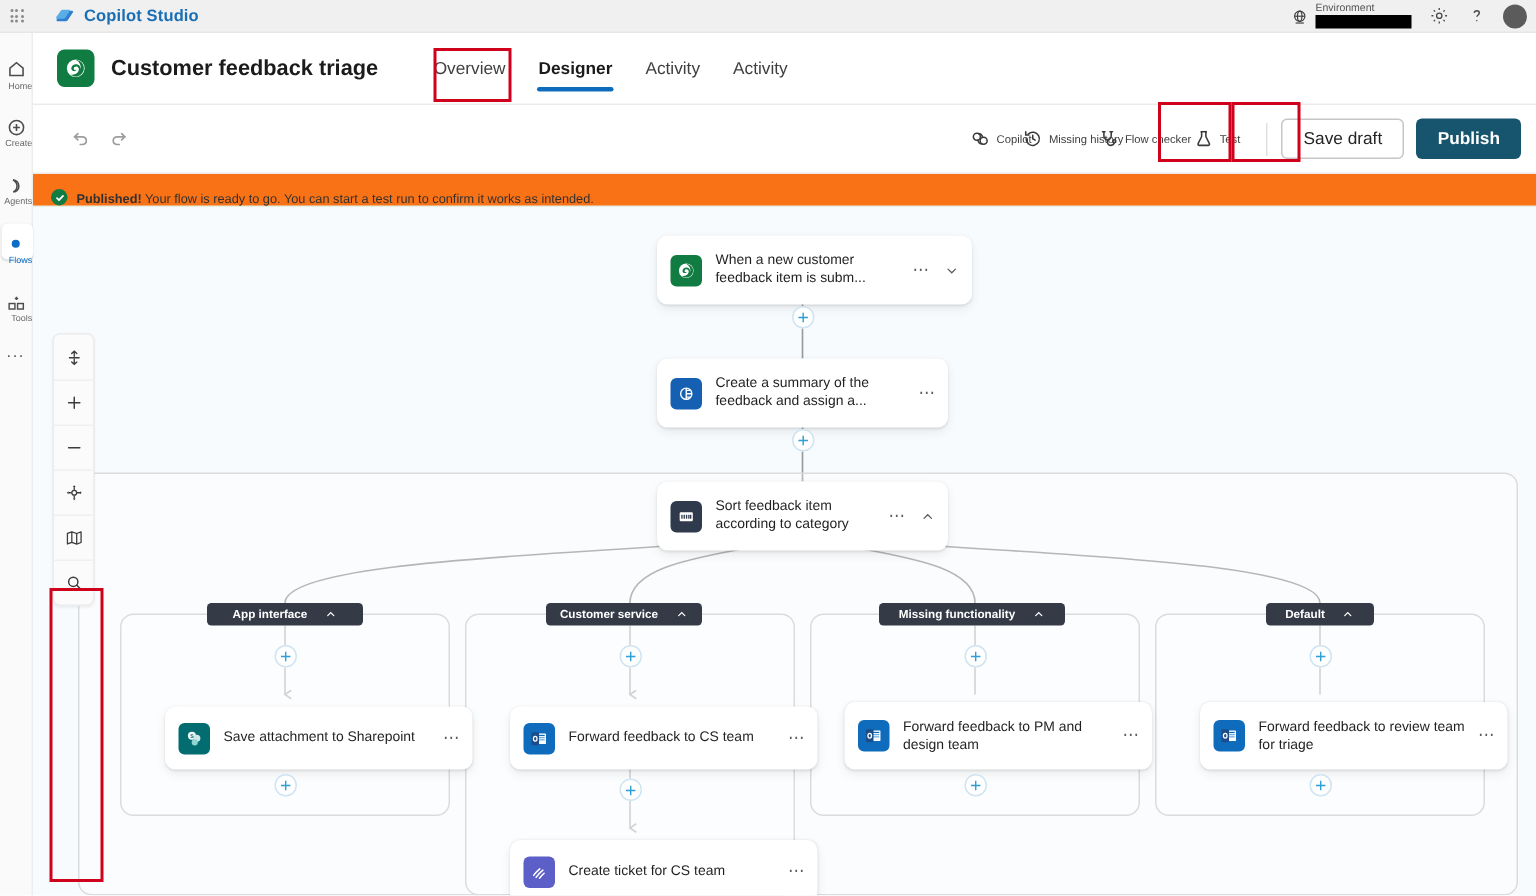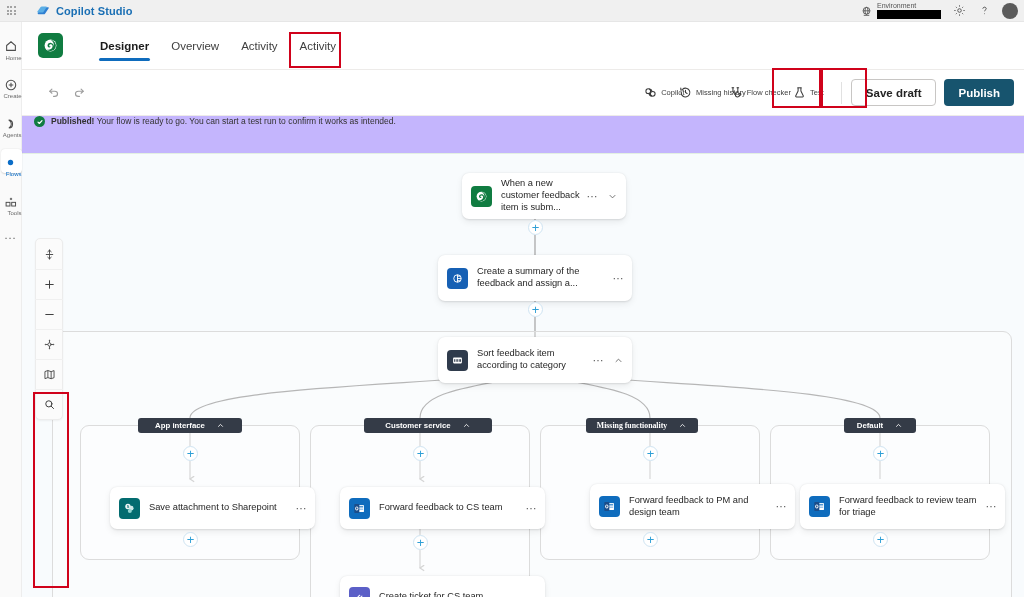--- a/index.html
+++ b/index.html
@@ -95,33 +95,33 @@
   }
   .cmd-right{ margin-left:auto; display:flex; align-items:center; gap:0px; }
   .cmd-tool{
     width:48px; display:flex; flex-direction:row; align-items:center; justify-content:center;
     gap:3px; padding:3px 0; color:#3a3a3a;
   }
   .cmd-tool .lb{ font-size:7.5px; color:#3d3d3d; white-space:nowrap; }
   .cmd-div{ width:1px; height:22px; background:#e1e1e1; margin:0 9px; }
   .btn-save{
     height:27px; padding:0 14px; border:1px solid #c8c6c4; border-radius:4px;
-    background:#fff; font-size:11.5px; font-weight:700; color:#242424;
+    background:#fff; font-size:11.5px; font-weight:400; color:#242424;
     display:flex; align-items:center;
   }
   .btn-publish{
     height:27px; padding:0 14px; border-radius:4px; background:#17546e;
     color:#fff; font-size:11.5px; font-weight:600; display:flex; align-items:center;
     margin-left:8px; white-space:nowrap;
   }
 
   
   .banner{
-    height:38px; background:#c4b5fd; border-bottom:1px solid #e3f0e3;
-    display:flex; align-items:flex-start; padding-left:12px; gap:6px;
+    height:22px; background:#f97316; border-bottom:1px solid #e3f0e3;
+    display:flex; align-items:flex-end; padding-left:12px; gap:6px;
   }
   .banner-ic{ width:11px; height:11px; border-radius:50%; background:#107c41; display:flex; align-items:center; justify-content:center; flex:0 0 auto;}
   .banner-txt{ font-size:8.5px; color:#323130; }
   .banner-txt b{ font-weight:700; }
 
   
   .canvas{ position:relative; width:1002px; height:459px; background:#f8fbfd; overflow:hidden; }
 
   
   .cv-tools{
@@ -284,24 +284,25 @@
 
   <div class="main">
 
     <div class="titlebar">
       <span class="flow-icon">
         <svg width="15" height="15" viewBox="0 0 16 16">
           <circle cx="8" cy="8" r="6.3" fill="#fff"></circle>
           <path d="M8 2.2A5.8 5.8 0 1 1 4.2 12.4c2.8.6 5.2-.6 5.9-2.8.5-1.6-.4-2.9-1.8-2.9-1 0-1.7.6-1.7 1.4 0 .7.5 1.1 1.1 1.1.3 0 .6-.1.8-.3-.2.9-1.2 1.4-2.3 1.1-1-.3-1.6-1.3-1.3-2.5.4-1.6 2-2.6 3.8-2.3 1.9.3 3.1 2 2.7 4.1A5.8 5.8 0 0 0 8 2.2z" fill="#107c41"></path>
         </svg>
       </span>
+      <span class="flow-title">Customer feedback triage</span>
 
       <div class="tabs">
+        <div class="tab">Overview</div>
         <div class="tab active">Designer</div>
-        <div class="tab">Overview</div>
         <div class="tab">Activity</div>
         <div class="tab">Activity</div>
       </div>
     </div>
 
     <div class="cmdbar">
       <span class="ic-btn">
         <svg width="15" height="15" viewBox="0 0 16 16" fill="none" stroke="#9d9d9d" stroke-width="1.2" stroke-linecap="round">
           <path d="M4.2 6.6h5.1c1.8 0 3 1.1 3 2.7s-1.2 2.8-3 2.8H8"></path>
           <path d="M6.3 4.4 4 6.6l2.3 2.2"></path>
@@ -443,21 +444,21 @@
           </svg>
         </div>
         <div class="cv-tool">
           <svg width="13" height="13" viewBox="0 0 16 16" fill="none" stroke="#3c3c3c" stroke-width="1.2" stroke-linecap="round">
             <circle cx="7.2" cy="7.2" r="3.8"></circle>
               <path d="M10.1 10.1 13 13"></path>
           </svg>
         </div>
       </div>
 
-      <div class="node" style="left:416px; top:19px; width:164px; height:46px;margin-left:24px;">
+      <div class="node" style="left:416px; top:19px; width:210px; height:46px;">
         <span class="node-ic" style="background:#107c41;">
           <svg width="13" height="13" viewBox="0 0 16 16">
             <circle cx="8" cy="8" r="6" fill="#fff"></circle>
             <path d="M8 2.4A5.6 5.6 0 1 1 4.3 12.2c2.7.6 5-.6 5.6-2.7.5-1.5-.3-2.7-1.7-2.7-.9 0-1.6.5-1.6 1.3 0 .6.4 1 1 1 .3 0 .6-.1.8-.3-.2.9-1.2 1.3-2.2 1-.9-.3-1.5-1.2-1.2-2.3C5.4 6 6.9 5 8.6 5.3c1.8.3 2.9 1.9 2.5 3.9A5.6 5.6 0 0 0 8 2.4z" fill="#107c41"></path>
           </svg>
         </span>
         <span class="node-tx">When a new customer feedback item is subm...</span>
         <span class="node-acts">
           <span class="dots">⋯</span>
           <span>
@@ -532,21 +533,21 @@
           </svg>
         </span>
         <span class="node-tx">Save attachment to Sharepoint</span>
         <span class="node-acts">
             <span class="dots">⋯</span>
           </span>
       </div>
       <div class="plus" style="left:161px; top:378px;">+</div>
 
       <div class="branch" style="left:288px; top:271px; width:220px; height:188px;"></div>
-      <div class="pill" style="left:342px; top:264px; width:128px;">
+      <div class="pill" style="left:342px; top:264px; width:104px;">
         <span class="lb">Customer service</span>
         <span>
           <svg width="9" height="9" viewBox="0 0 16 16" fill="none" stroke="#fff" stroke-width="1.5" stroke-linecap="round">
               <path d="M4.4 9.6 8 6l3.6 3.6"></path>
             </svg>
         </span>
       </div>
       <div class="plus" style="left:391px; top:292px;">+</div>
       <div class="node" style="left:318px; top:333px; width:205px; height:42px;">
         <span class="node-ic" style="background:#0f6cbd;">
@@ -574,30 +575,30 @@
             <path d="M8.2 12.9c1.2-1.6 2.4-2.9 3.8-4.1"></path>
           </svg>
         </span>
         <span class="node-tx">Create ticket for CS team</span>
         <span class="node-acts">
             <span class="dots">⋯</span>
           </span>
       </div>
 
       <div class="branch" style="left:518px; top:271px; width:220px; height:135px;"></div>
-      <div class="pill" style="left:564px; top:264px; width:112px;font-family:Liberation Serif, serif;">
+      <div class="pill" style="left:564px; top:264px; width:124px;">
         <span class="lb">Missing functionality</span>
         <span>
           <svg width="9" height="9" viewBox="0 0 16 16" fill="none" stroke="#fff" stroke-width="1.5" stroke-linecap="round">
               <path d="M4.4 9.6 8 6l3.6 3.6"></path>
             </svg>
         </span>
       </div>
       <div class="plus" style="left:621px; top:292px;">+</div>
-      <div class="node" style="left:568px; top:330px; width:205px; height:45px;">
+      <div class="node" style="left:541px; top:330px; width:205px; height:45px;">
         <span class="node-ic" style="background:#0f6cbd;">
           <svg width="13" height="13" viewBox="0 0 16 16">
             <rect x="6.3" y="3.6" width="7.2" height="8.8" rx=".6" fill="#fff"></rect>
             <rect x="7.3" y="4.8" width="5.2" height="1" fill="#0f6cbd"></rect>
             <rect x="7.3" y="6.6" width="5.2" height="1" fill="#6aa9e0"></rect>
             <rect x="7.3" y="8.4" width="5.2" height="1" fill="#6aa9e0"></rect>
             <rect x="1.6" y="2.6" width="6.2" height="10.8" rx=".9" fill="#1b4d8a"></rect>
             <ellipse cx="4.7" cy="8" rx="2" ry="2.5" fill="#fff"></ellipse>
             <ellipse cx="4.7" cy="8" rx=".95" ry="1.4" fill="#1b4d8a"></ellipse>
           </svg>

